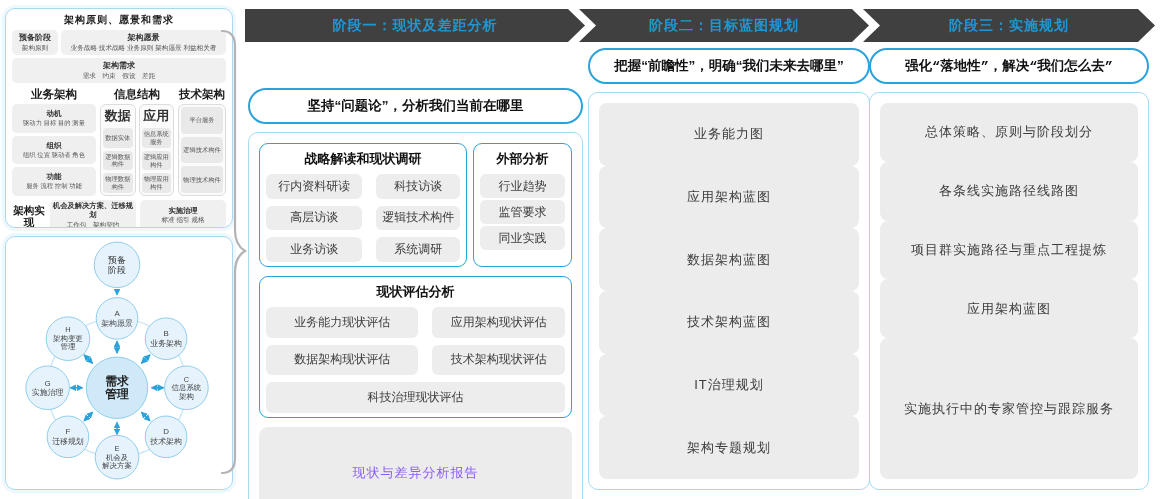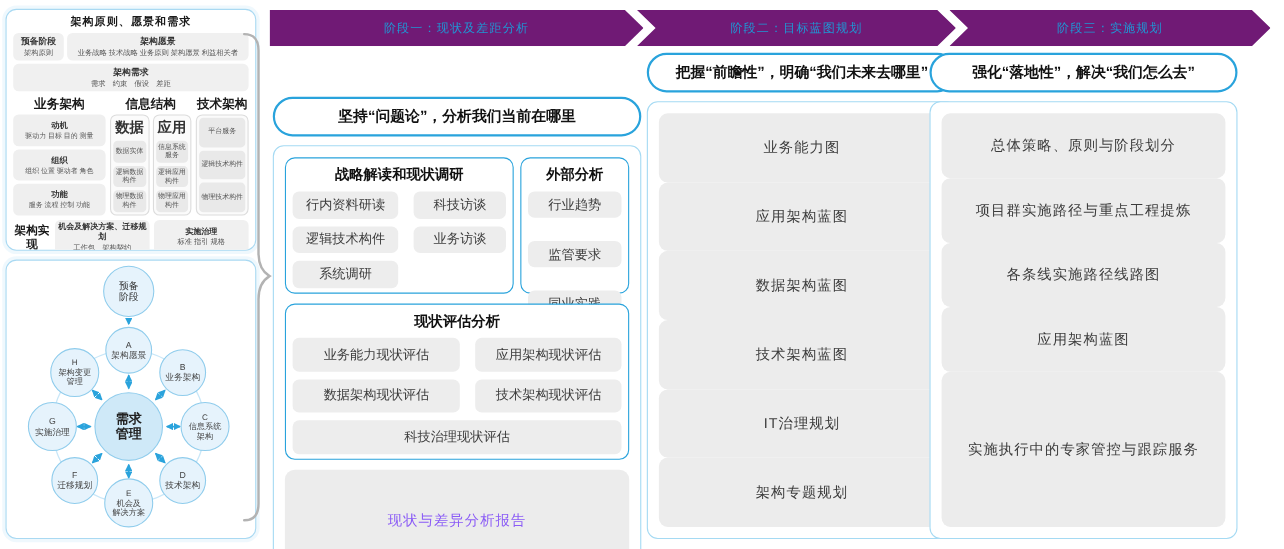--- a/index.html
+++ b/index.html
@@ -37,40 +37,40 @@
   .impl-label { width:34px; font-weight:bold; font-size:10.5px; color:#1a1a1a; display:flex; align-items:center; justify-content:center; text-align:center; line-height:1.15; }
   .lp-bottom .gbox { flex:1; display:flex; flex-direction:column; justify-content:center; }
   .lp-bottom .t { font-size:7.3px; line-height:1.2; }
   .lp-bottom .s { font-size:6.6px; }
   #adm { left:5px; top:236px; width:228px; height:254px; }
   #adm svg { display:block; width:100%; height:100%; }
   
   .brace { position:absolute; left:218px; top:28px; width:30px; height:448px; }
   
   .band { position:absolute; left:245px; top:9px; width:910px; height:33px; }
-  .seg { position:absolute; top:0; height:33px; background:#701a75; display:flex; align-items:center; justify-content:center;
-         font-weight:normal; font-size:11px; color:#1f97d4; letter-spacing:1px; }
+  .seg { position:absolute; top:0; height:33px; background:#404040; display:flex; align-items:center; justify-content:center;
+         font-weight:bold; font-size:14px; color:#1f97d4; letter-spacing:1px; }
   .seg1 { left:0; width:340px; clip-path:polygon(0 0, calc(100% - 17px) 0, 100% 50%, calc(100% - 17px) 100%, 0 100%); }
   .seg2 { left:334px; width:290px; clip-path:polygon(0 0, calc(100% - 17px) 0, 100% 50%, calc(100% - 17px) 100%, 0 100%, 17px 50%); }
   .seg3 { left:618px; width:292px; clip-path:polygon(0 0, calc(100% - 17px) 0, 100% 50%, calc(100% - 17px) 100%, 0 100%, 17px 50%); }
   
   .pcol { position:absolute; top:48px; display:flex; flex-direction:column; height:442px; box-sizing:border-box; }
   #col1 { left:248px; width:335px;margin-top:40px; }
   #col2 { left:588px; width:282px; }
-  #col3 { left:845px; width:280px; }
+  #col3 { left:869px; width:280px;font-family:Liberation Mono, monospace; }
   .subtitle { height:36px; flex:0 0 36px; border:2px solid #29a3dc; border-radius:18px; background:#fff; display:flex; align-items:center; justify-content:center;
               font-weight:bold; font-size:13.5px; color:#111; box-sizing:border-box; }
   .panel { margin-top:8px; flex:1; border:1.5px solid #a5daf3; border-radius:10px; background:#fff; box-sizing:border-box; padding:10px; display:flex; flex-direction:column; }
   .row1 { display:flex; gap:6px; height:124px; flex:0 0 124px; }
   .bluebox { border:1.5px solid #29a3dc; border-radius:9px; background:#fff; padding:4px 6px; box-sizing:border-box; display:flex; flex-direction:column; }
   .bbA { width:208px; }
   .bbB { flex:1; }
   .bt { text-align:center; font-weight:bold; font-size:13px; color:#111; margin:2px 0 6px; flex:0 0 auto; }
   .chips2 { display:grid; grid-template-columns:1.07fr .93fr; gap:7px 14px; flex:1; }
-  .chips1 { display:flex; flex-direction:column; gap:21px; flex:1; }
+  .chips1 { display:flex; flex-direction:column; gap:2px; flex:1; }
   .chip { background:#ededed; border-radius:6px; display:flex; align-items:center; justify-content:center; font-size:12px; color:#3c3c3c; min-height:24px; }
   .span2 { grid-column:1 / 3; }
   .bbC { margin-top:9px; height:142px; flex:0 0 142px; }
   .report { margin-top:9px; flex:1; background:#ececec; border-radius:9px; display:flex; align-items:center; justify-content:center; font-size:13px; color:#8b5cf6; letter-spacing:1px; }
   .stack { gap:0; }
   .bigchip { flex:1; background:#ececec; border-radius:8px; display:flex; align-items:center; justify-content:center; font-size:13px; color:#3c3c3c; letter-spacing:1px; text-align:center; padding:0 6px; }
   .tall { flex:2.4; }
   
   .at { fill:#444; font-size:8px; font-family:"Liberation Sans","DejaVu Sans",sans-serif; }
   .at3 { font-size:7.5px; }
@@ -206,20 +206,21 @@
 
 <div class="pcol" id="col1">
   <div class="subtitle">坚持“问题论”，分析我们当前在哪里</div>
   <div class="panel">
     <div class="row1">
       <div class="bluebox bbA">
         <div class="bt">战略解读和现状调研</div>
         <div class="chips2">
           <div class="chip">行内资料研读</div>
           <div class="chip">科技访谈</div>
+          <div class="chip">高层访谈</div>
           <div class="chip">逻辑技术构件</div>
           <div class="chip">业务访谈</div>
           <div class="chip">系统调研</div>
         </div>
       </div>
       <div class="bluebox bbB">
         <div class="bt">外部分析</div>
         <div class="chips1">
           <div class="chip">行业趋势</div>
           <div class="chip">监管要求</div>
@@ -250,18 +251,18 @@
     <div class="bigchip">技术架构蓝图</div>
     <div class="bigchip">IT治理规划</div>
     <div class="bigchip">架构专题规划</div>
   </div>
 </div>
 
 <div class="pcol" id="col3">
   <div class="subtitle">强化“落地性”，解决“我们怎么去”</div>
   <div class="panel stack">
     <div class="bigchip">总体策略、原则与阶段划分</div>
+    <div class="bigchip">各条线实施路径线路图</div>
     <div class="bigchip">项目群实施路径与重点工程提炼</div>
-    <div class="bigchip">各条线实施路径线路图</div>
     <div class="bigchip">应用架构蓝图</div>
     <div class="bigchip tall">实施执行中的专家管控与跟踪服务</div>
   </div>
 </div>
 
 </body></html>

